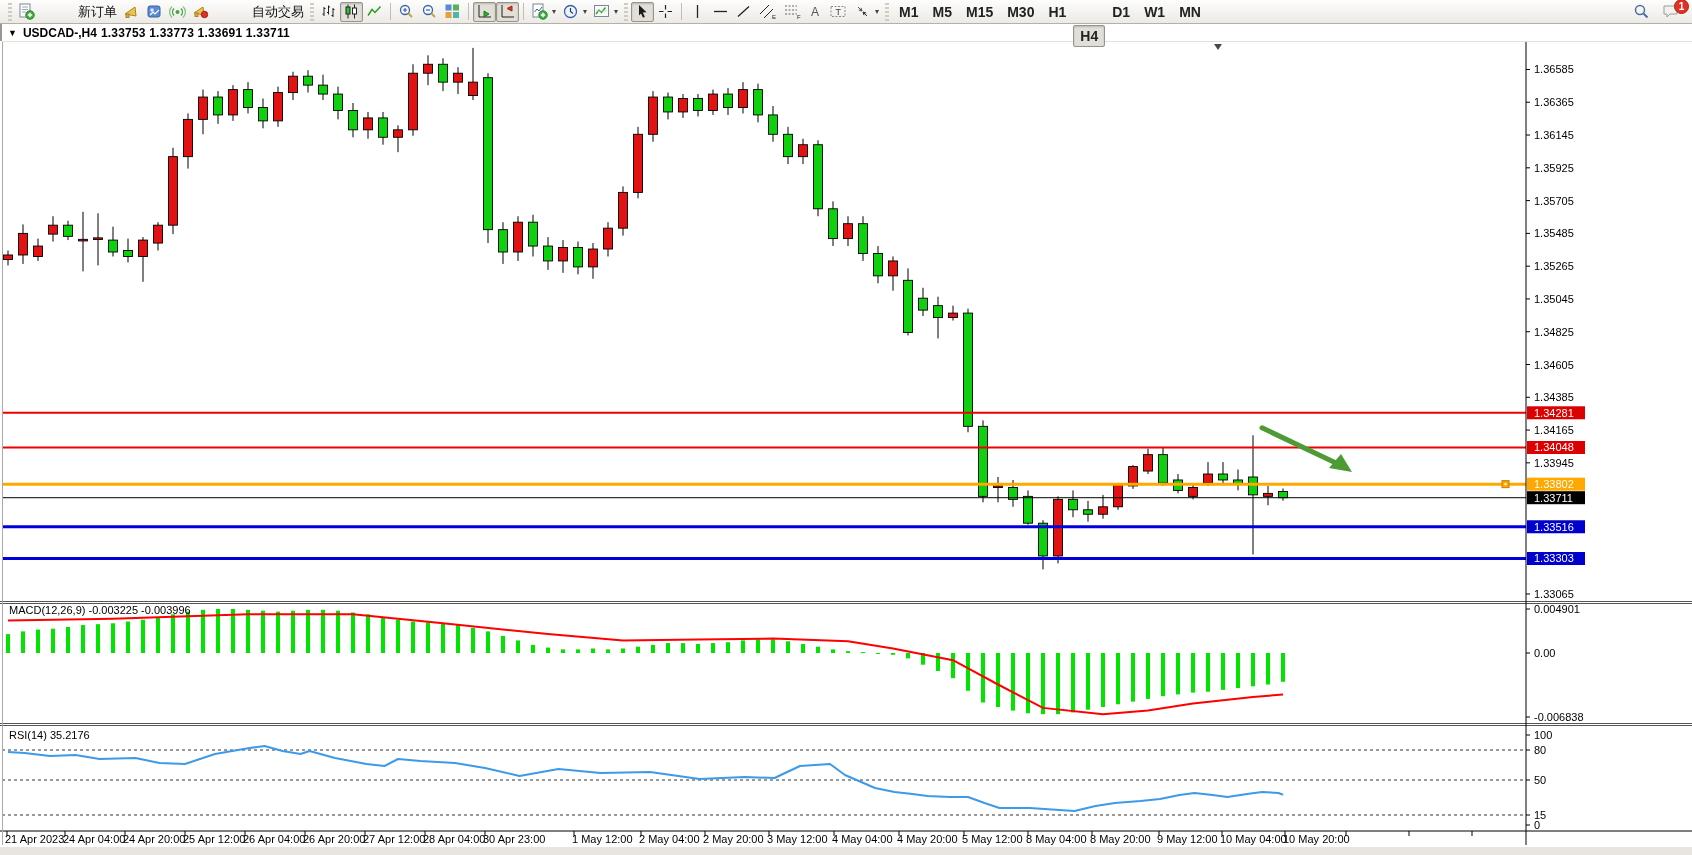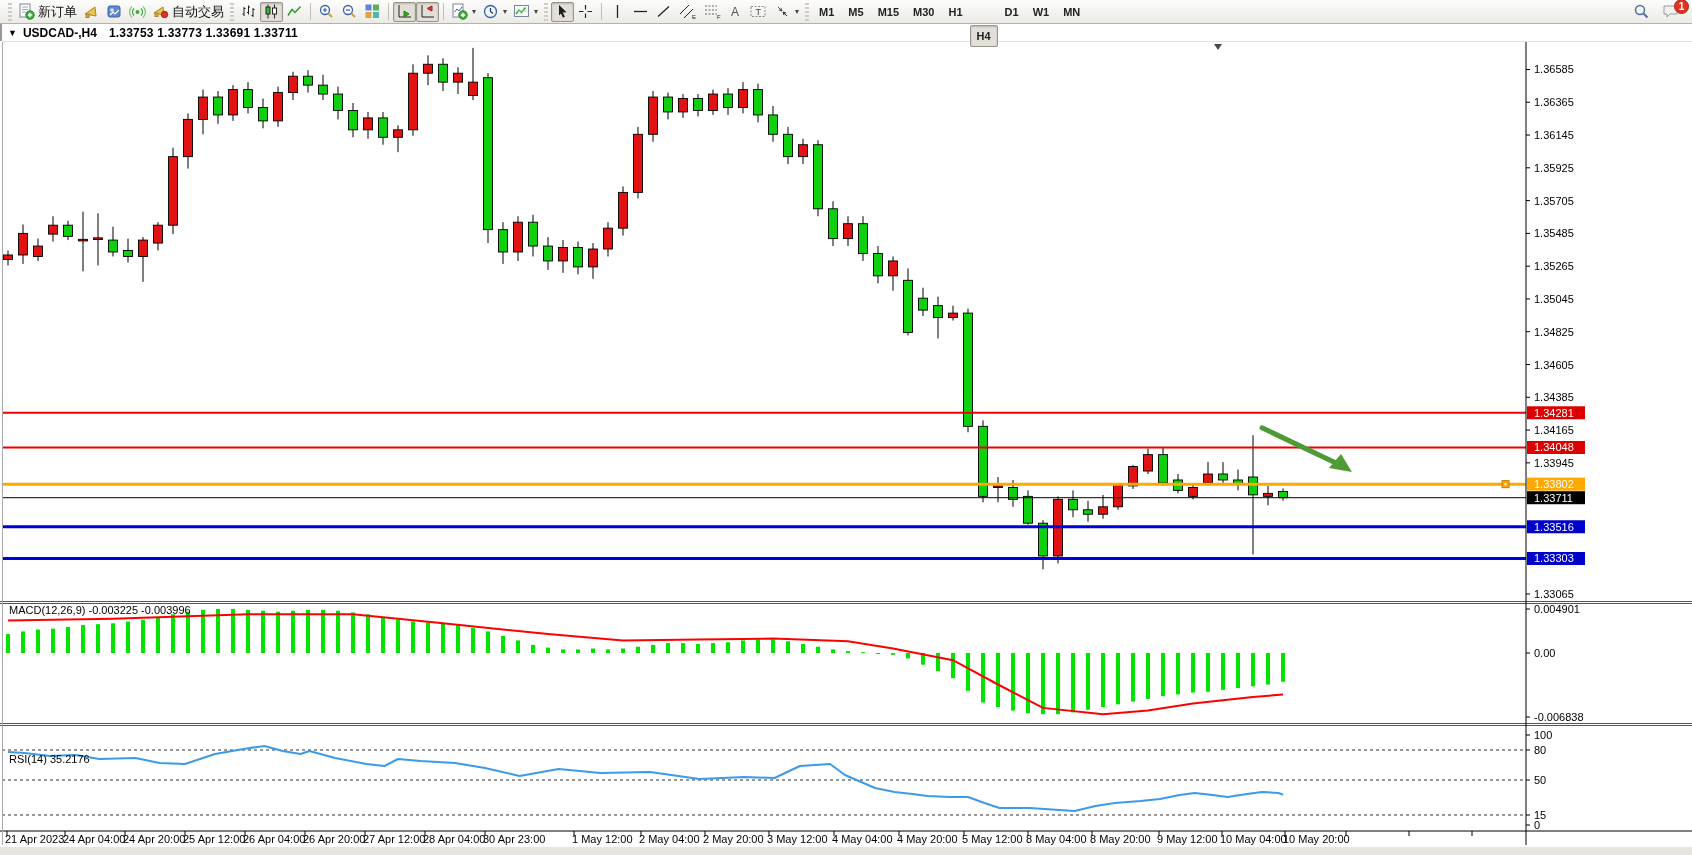--- a/index.html
+++ b/index.html
@@ -7,38 +7,38 @@
   
   .toolbar{position:absolute;top:0;left:0;width:1692px;height:24px;box-sizing:border-box;
     background:linear-gradient(#fdfdfc,#eceae5);border-bottom:1px solid #b5b1a8;
     display:flex;align-items:center;padding:0 5px;z-index:5;}
   .tb-btn{height:20px;min-width:20px;display:flex;align-items:center;justify-content:center;gap:3px;
     padding:0 2px;border:1px solid transparent;border-radius:2px;box-sizing:border-box;}
   .tb-btn.pressed{background:#e2dfd8;border-color:#99948a;box-shadow:inset 0 1px 2px rgba(0,0,0,.18);}
   .tb-sep{width:1px;height:17px;background:#c2beb4;margin:0 4px;flex:none;}
   .tb-grip{width:4px;height:18px;margin:0 3px;flex:none;
     background:repeating-linear-gradient(180deg,#cfccc4 0 2px,transparent 2px 4px);}
-  .tb-label{font-size:13px;color:#111;white-space:nowrap;}
+  .tb-label{font-size:13px;color:#111;white-space:nowrap;margin-left:40px;}
   .caret{font-size:8px;color:#444;margin-left:1px;}
-  .tf-btn{font-size:11px;color:#222;height:20px;display:flex;align-items:center;justify-content:center;
+  .tf-btn{font-size:14px;color:#222;height:20px;display:flex;align-items:center;justify-content:center;
     padding:0 6px;border:1px solid transparent;border-radius:2px;font-weight:bold;}
   .tf-btn.pressed{background:#e2dfd8;border-color:#99948a;box-shadow:inset 0 1px 2px rgba(0,0,0,.18);margin-top:48px;}
   .tb-right{margin-left:auto;display:flex;align-items:center;gap:6px;padding-right:4px;}
   .badge{position:absolute;top:-4px;right:-7px;background:#e03323;color:#fff;border-radius:8px;
     font-size:10px;font-weight:bold;min-width:13px;height:13px;line-height:13px;text-align:center;
     border:1px solid #b02315;}
   .bubble-wrap{position:relative;}
   
   .chart-win{position:absolute;top:24px;left:0;width:1692px;height:831px;box-sizing:border-box;
     border-left:2px solid #9b9890;border-right:1px solid #9b9890;background:#fff;}
   .title-bar{position:absolute;top:24px;left:2px;width:1689px;height:17px;background:#fff;
     border-bottom:1px solid #e3e1dc;display:flex;align-items:center;padding-left:6px;z-index:4;
     font-size:12px;color:#000;}
   .title-bar .menu-arr{font-size:9px;margin-right:6px;color:#000;}
-  .title-bar .sym{font-weight:bold;margin-right:12px;}
+  .title-bar .sym{font-weight:bold;margin-right:4px;}
   .title-bar .ohlc{font-weight:bold;letter-spacing:.2px;text-align:center;}
   #chart{position:absolute;top:0;left:0;z-index:1;}
   .ind-label{position:absolute;z-index:3;font-size:11px;color:#000;white-space:nowrap;}
   .bottom-strip{position:absolute;left:0;top:847px;width:1692px;height:8px;background:#e8e5e0;z-index:2;}
   svg text{font-family:"Liberation Sans",sans-serif;}
 </style>
 </head>
 <body>
 
 <div class="toolbar">
@@ -267,21 +267,21 @@
 
 <div class="chart-win"></div>
 
 <div class="title-bar">
   <span class="menu-arr">▼</span>
   <span class="sym">USDCAD-,H4</span>
   <span class="ohlc">1.33753 1.33773 1.33691 1.33711</span>
 </div>
 
 <div class="ind-label" style="left:9px;top:604px;">MACD(12,26,9) -0.003225 -0.003996</div>
-<div class="ind-label" style="left:9px;top:729px;margin-top:24px;">RSI(14) 35.2176</div>
+<div class="ind-label" style="left:9px;top:729px;">RSI(14) 35.2176</div>
 
 <svg id="chart" width="1692" height="855">
     <rect x="0" y="41" width="1692" height="806" fill="#ffffff"></rect>
     <line x1="2" y1="750" x2="1526" y2="750" stroke="#333" stroke-width="1" stroke-dasharray="3,3"></line>
     <line x1="2" y1="780" x2="1526" y2="780" stroke="#333" stroke-width="1" stroke-dasharray="3,3"></line>
     <line x1="2" y1="815" x2="1526" y2="815" stroke="#333" stroke-width="1" stroke-dasharray="3,3"></line>
     <line x1="8" y1="250.5150000000013" x2="8" y2="265.4149999999996" stroke="#000" stroke-width="1"></line>
     <rect x="3.5" y="254.98500000000075" width="9" height="4.469999999999516" fill="#e31212" stroke="#000" stroke-width="0.9"></rect>
     <line x1="23" y1="224.4399999999992" x2="23" y2="263.9249999999998" stroke="#000" stroke-width="1"></line>
     <rect x="18.5" y="233.37999999999818" width="9" height="21.605000000002576" fill="#e31212" stroke="#000" stroke-width="0.9"></rect>

